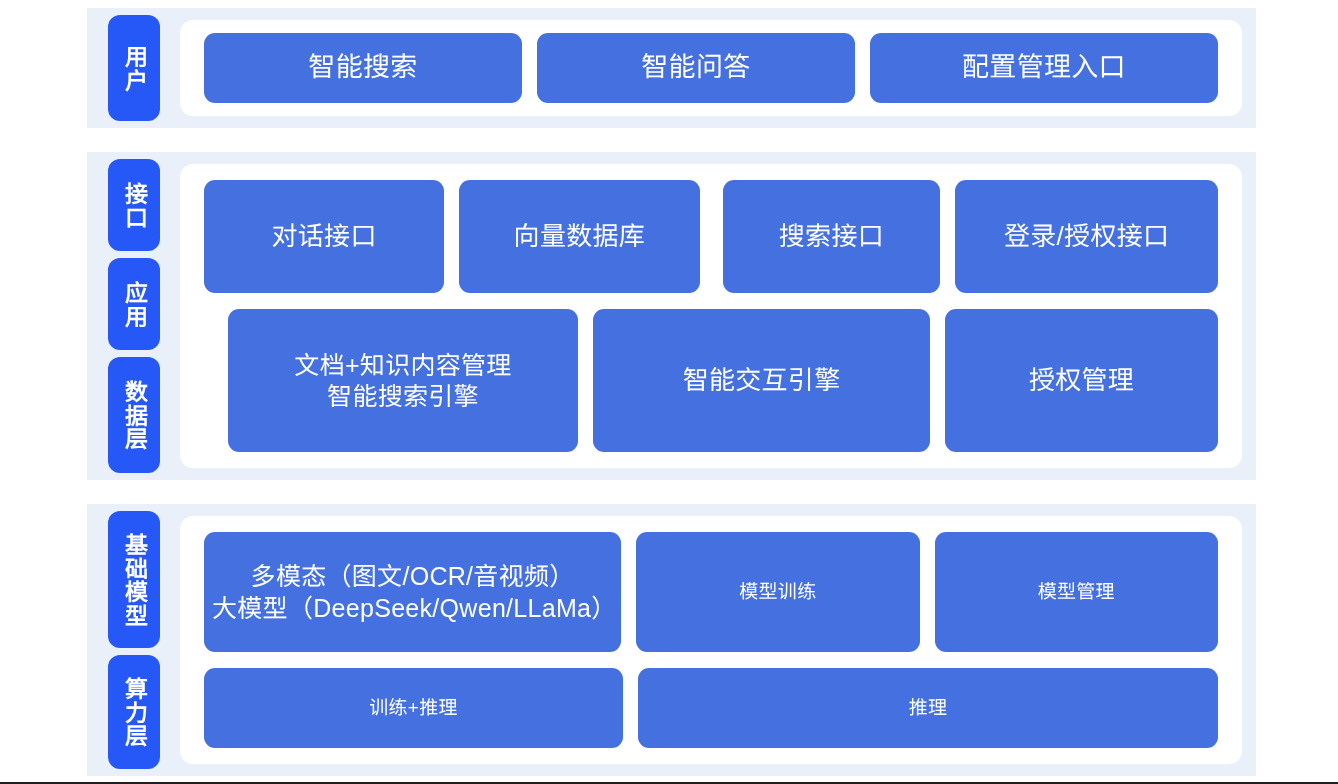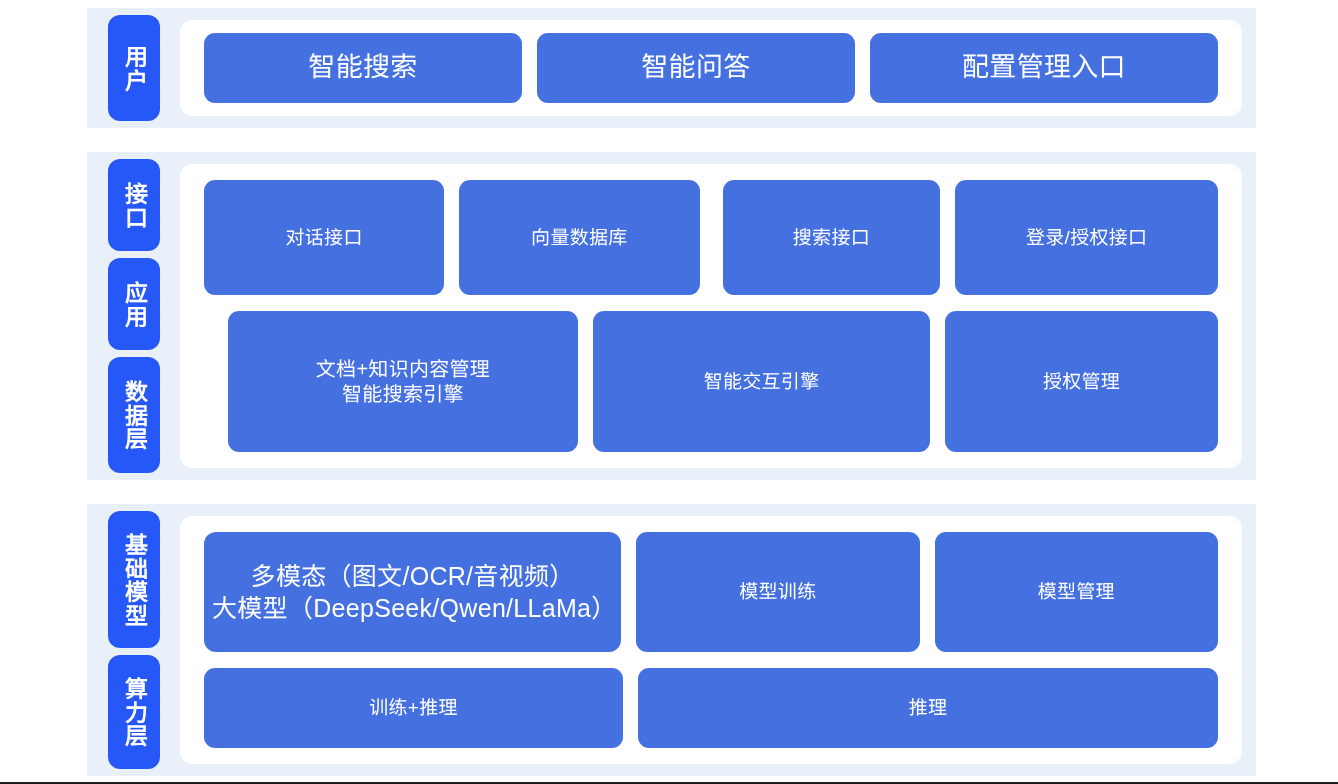--- a/index.html
+++ b/index.html
@@ -88,41 +88,41 @@
     min-height: 0;
   }
   .box {
     background: #4470e0;
     color: #ffffff;
     border-radius: 11px;
     display: flex;
     align-items: center;
     justify-content: center;
     text-align: center;
-    font-size: 19px;
+    font-size: 26px;
     line-height: 1.24;
     letter-spacing: 0.3px;
     padding: 6px 8px;
     box-sizing: border-box;
     flex: 1 1 0;
     white-space: pre-line;
   }
-  .box.two-line { font-size: 20px; margin-left: 24px; }
+  .box.two-line { font-size: 25px; margin-left: 24px; }
 
   
   .sec-user .card { gap: 0; padding: 13px 24px; }
   .sec-user .box  { font-size: 27px; }
 
   
   .sec-mid .card { gap: 16px; padding: 16px 24px; }
 
   
   .sec-base .card { gap: 16px; padding: 16px 24px; }
   .sec-base .box  { font-size: 19px; }
-  .sec-base .box.model-multi { font-size: 25px; line-height: 1.28; border-radius: 12px; }
+  .sec-base .box.model-multi { font-size: 25px; line-height: 1.28; }
 
   
   .f-100 { flex-grow: 1.00; }
   .f-110 { flex-grow: 1.10; }
   .f-118 { flex-grow: 1.18; }
   .f-125 { flex-grow: 1.25; }
   .f-090 { flex-grow: 0.90; margin-left: 8px; }
   .f-130 { flex-grow: 1.30; }
   .f-140 { flex-grow: 1.40; }
   .f-150 { flex-grow: 1.50; }

